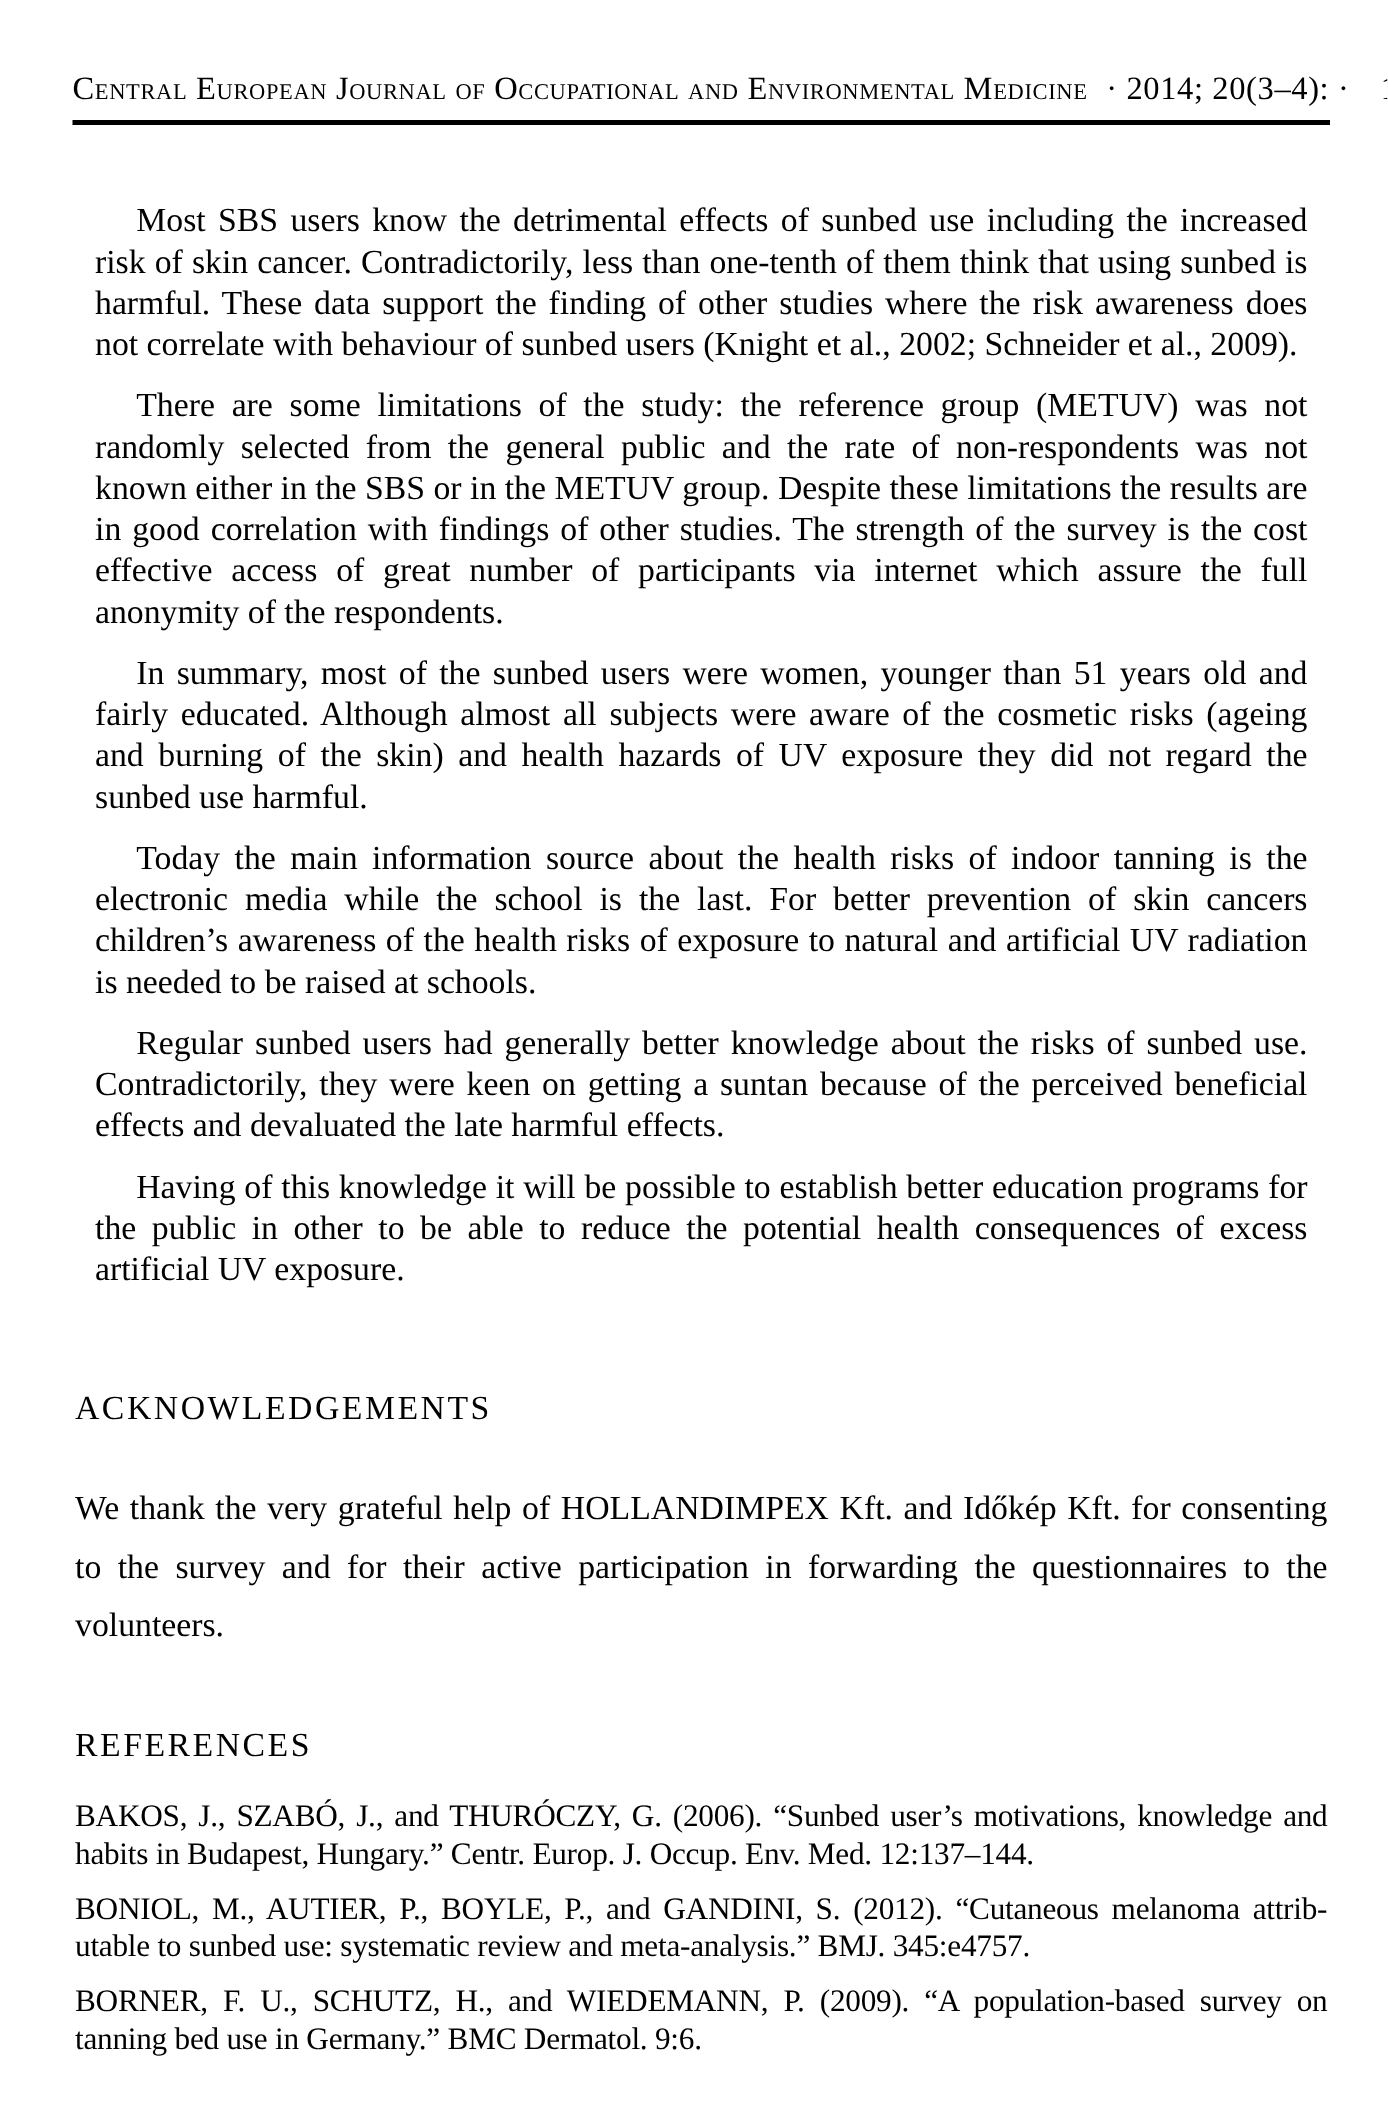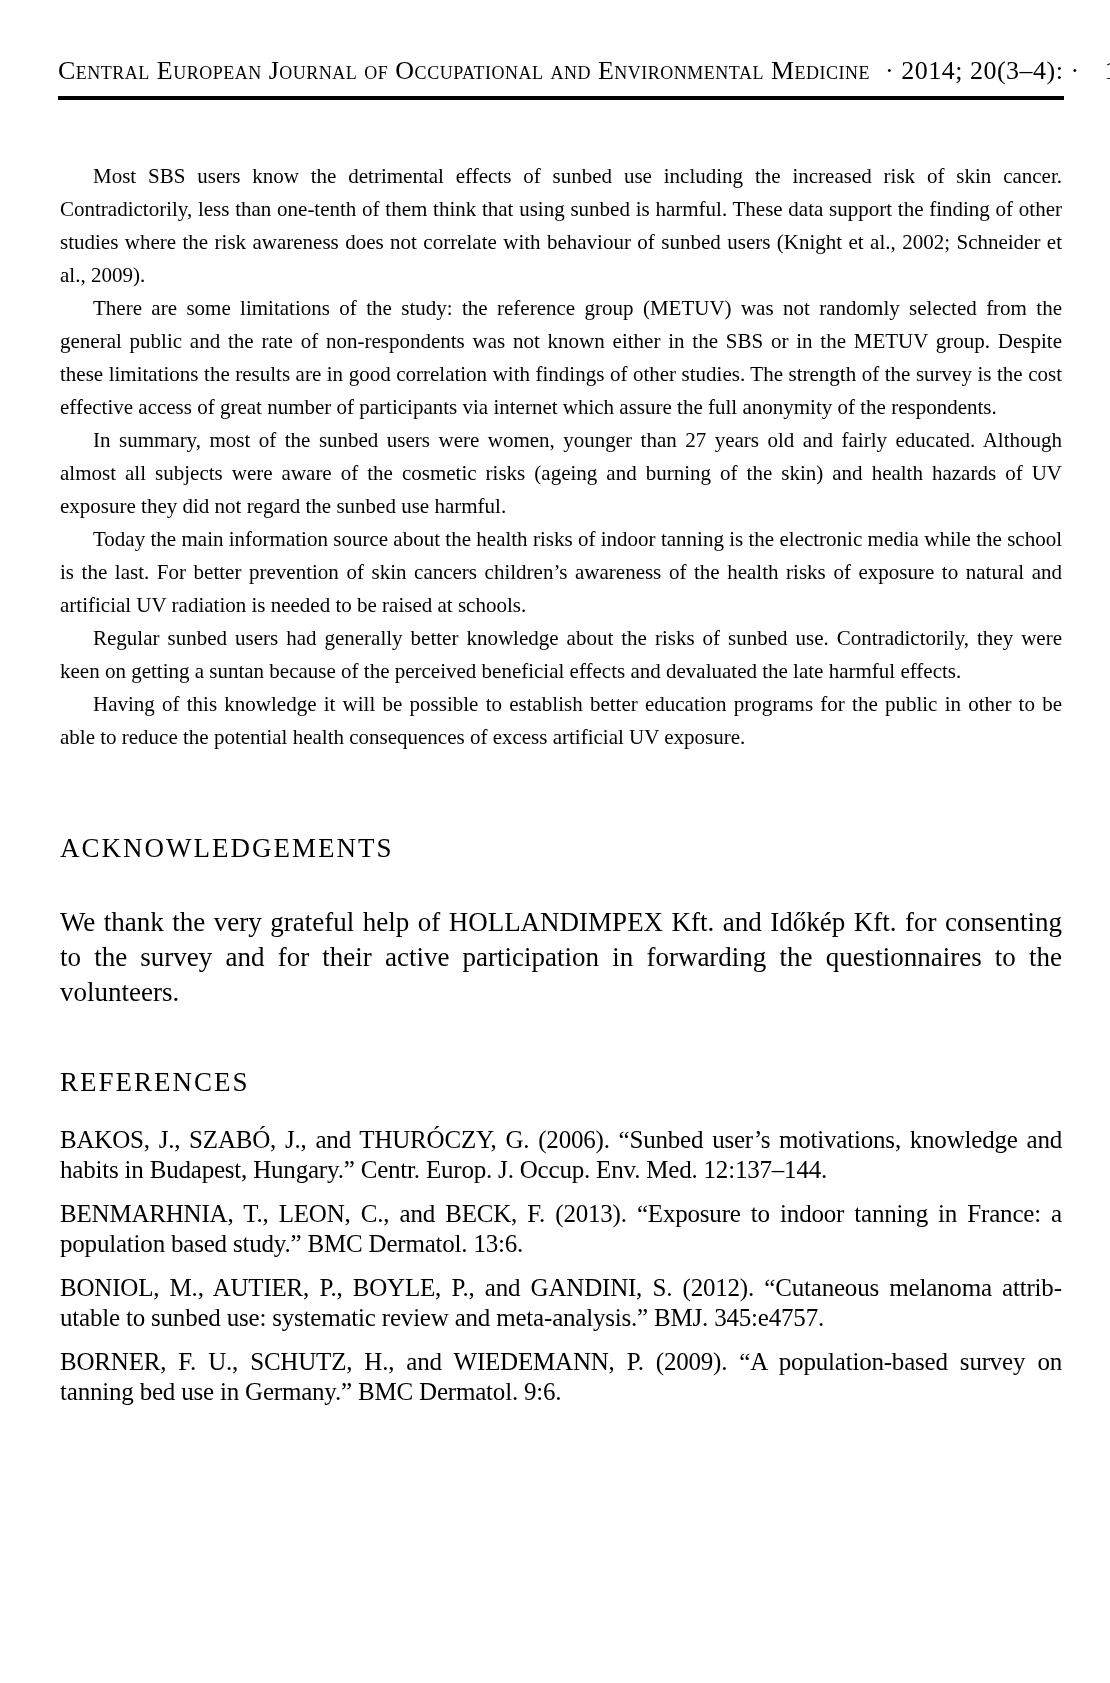--- a/index.html
+++ b/index.html
@@ -21,39 +21,39 @@
     font-variant: small-caps;
     font-size: 26px;
     line-height: 30px;
     letter-spacing: 0.5px;
     white-space: nowrap;
   }
   .running-head .issue-info { margin-left: 8px; margin-top: 28px; }
   .running-head .page-number { margin-left: 18px; }
   .content { margin: 60px 48px 0 60px; }
   .body-paragraph {
-    margin: 0;
-    font-size: 21px;
+    margin: 16px;
+    font-size: 27px;
     line-height: 33px;
     text-align: justify;
     text-indent: 33px;
     hyphens: auto;
   }
   .section-heading {
     margin: 78px 48px 0 60px;
     font-size: 27px;
     font-weight: normal;
     letter-spacing: 2px;
     line-height: 33px;
   }
   .section-heading.references-gap { margin-top: 56px; }
   .ack-paragraph {
     margin: 40px 48px 0 60px;
     font-size: 27px;
-    line-height: 35px;
+    line-height: 47px;
     text-align: justify;
     hyphens: auto;
   }
   .references-list { margin: 26px 48px 0 60px; }
   .reference-entry {
     margin: 0 0 14px 0;
     font-size: 25px;
     line-height: 30px;
     text-align: justify;
     letter-spacing: -0.2px;
@@ -67,32 +67,31 @@
 
   <div class="running-head">
     <span class="journal-title">Central European Journal of Occupational and Environmental Medicine</span>
     <span class="issue-info">· 2014; 20(3–4): ·</span>
     <span class="page-number">197</span>
   </div>
 
   <div class="content">
     <p class="body-paragraph">Most SBS users know the detrimental effects of sunbed use including the in­creased risk of skin cancer. Contradictorily, less than one-tenth of them think that using sunbed is harmful. These data support the finding of other studies where the risk awareness does not correlate with behaviour of sunbed users (Knight et al., 2002; Schneider et al., 2009).</p>
     <p class="body-paragraph">There are some limitations of the study: the reference group (METUV) was not randomly selected from the general public and the rate of non-respondents was not known either in the SBS or in the METUV group. Despite these limitations the results are in good correlation with findings of other studies. The strength of the survey is the cost effective access of great number of participants via internet which assure the full anonymity of the respondents.</p>
-    <p class="body-paragraph">In summary, most of the sunbed users were women, younger than 27 years old and fairly educated. Although almost all subjects were aware of the cosmetic risks (ageing and burning of the skin) and health hazards of UV exposure they did not regard the sunbed use harmful.</p>
+    <p class="body-paragraph">In summary, most of the sunbed users were women, younger than 51 years old and fairly educated. Although almost all subjects were aware of the cosmetic risks (ageing and burning of the skin) and health hazards of UV exposure they did not regard the sunbed use harmful.</p>
     <p class="body-paragraph">Today the main information source about the health risks of indoor tanning is the electronic media while the school is the last. For better prevention of skin cancers children’s awareness of the health risks of exposure to natural and artificial UV radiation is needed to be raised at schools.</p>
     <p class="body-paragraph">Regular sunbed users had generally better knowledge about the risks of sunbed use. Contradictorily, they were keen on getting a suntan because of the perceived beneficial effects and devaluated the late harmful effects.</p>
     <p class="body-paragraph">Having of this knowledge it will be possible to establish better education pro­grams for the public in other to be able to reduce the potential health consequences of excess artificial UV exposure.</p>
   </div>
 
   <h2 class="section-heading">ACKNOWLEDGEMENTS</h2>
 
   <p class="ack-paragraph">We thank the very grateful help of HOLLANDIMPEX Kft. and Időkép Kft. for consenting to the survey and for their active participation in forwarding the ques­tionnaires to the volunteers.</p>
 
   <h2 class="section-heading references-gap">REFERENCES</h2>
 
   <div class="references-list">
     <p class="reference-entry">BAKOS, J., SZABÓ, J., and THURÓCZY, G. (2006). “Sunbed user’s motivations, knowledge and habits in Budapest, Hungary.” Centr. Europ. J. Occup. Env. Med. 12:137–144.</p>
-    <p class="reference-entry">BENMARHNIA, T., LEON, C., and BECK, F. (2013). “Exposure to indoor tanning in France: a population based study.” BMC Dermatol. 13:6.</p>
     <p class="reference-entry">BONIOL, M., AUTIER, P., BOYLE, P., and GANDINI, S. (2012). “Cutaneous melanoma attrib­utable to sunbed use: systematic review and meta-analysis.” BMJ. 345:e4757.</p>
     <p class="reference-entry">BORNER, F. U., SCHUTZ, H., and WIEDEMANN, P. (2009). “A population-based survey on tanning bed use in Germany.” BMC Dermatol. 9:6.</p>
   </div>
 
 </div>
 
 </body></html>

